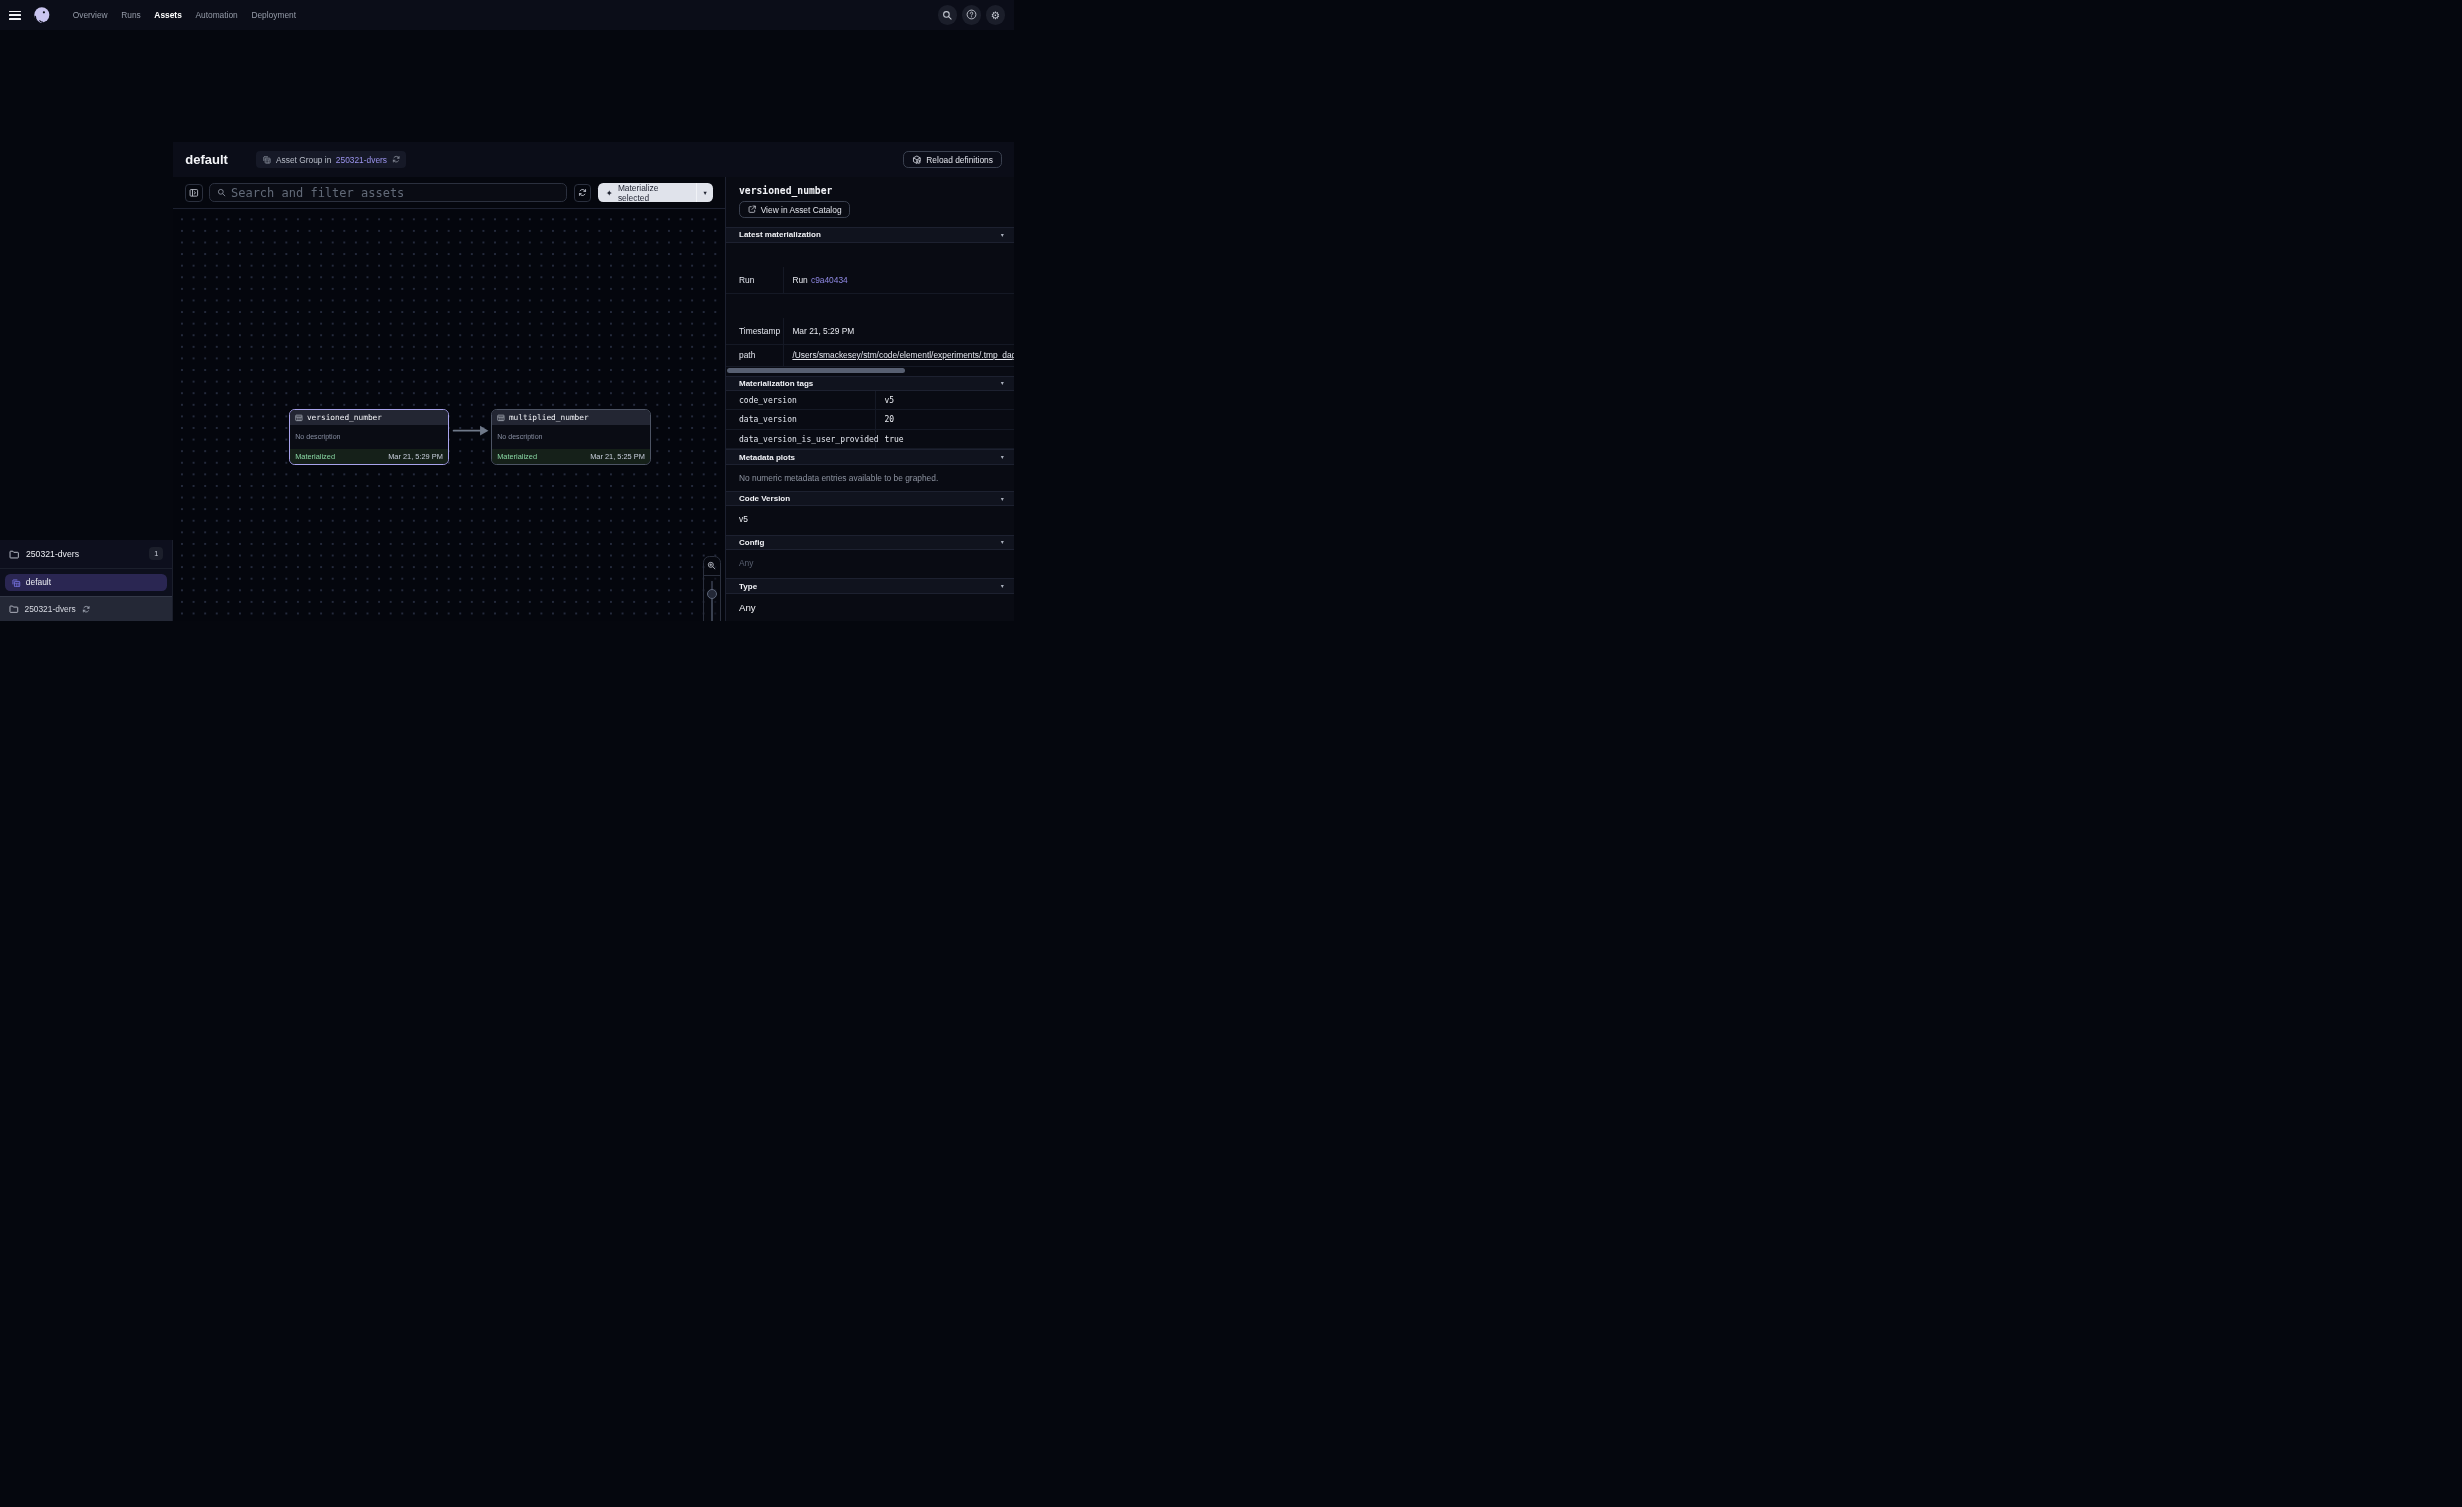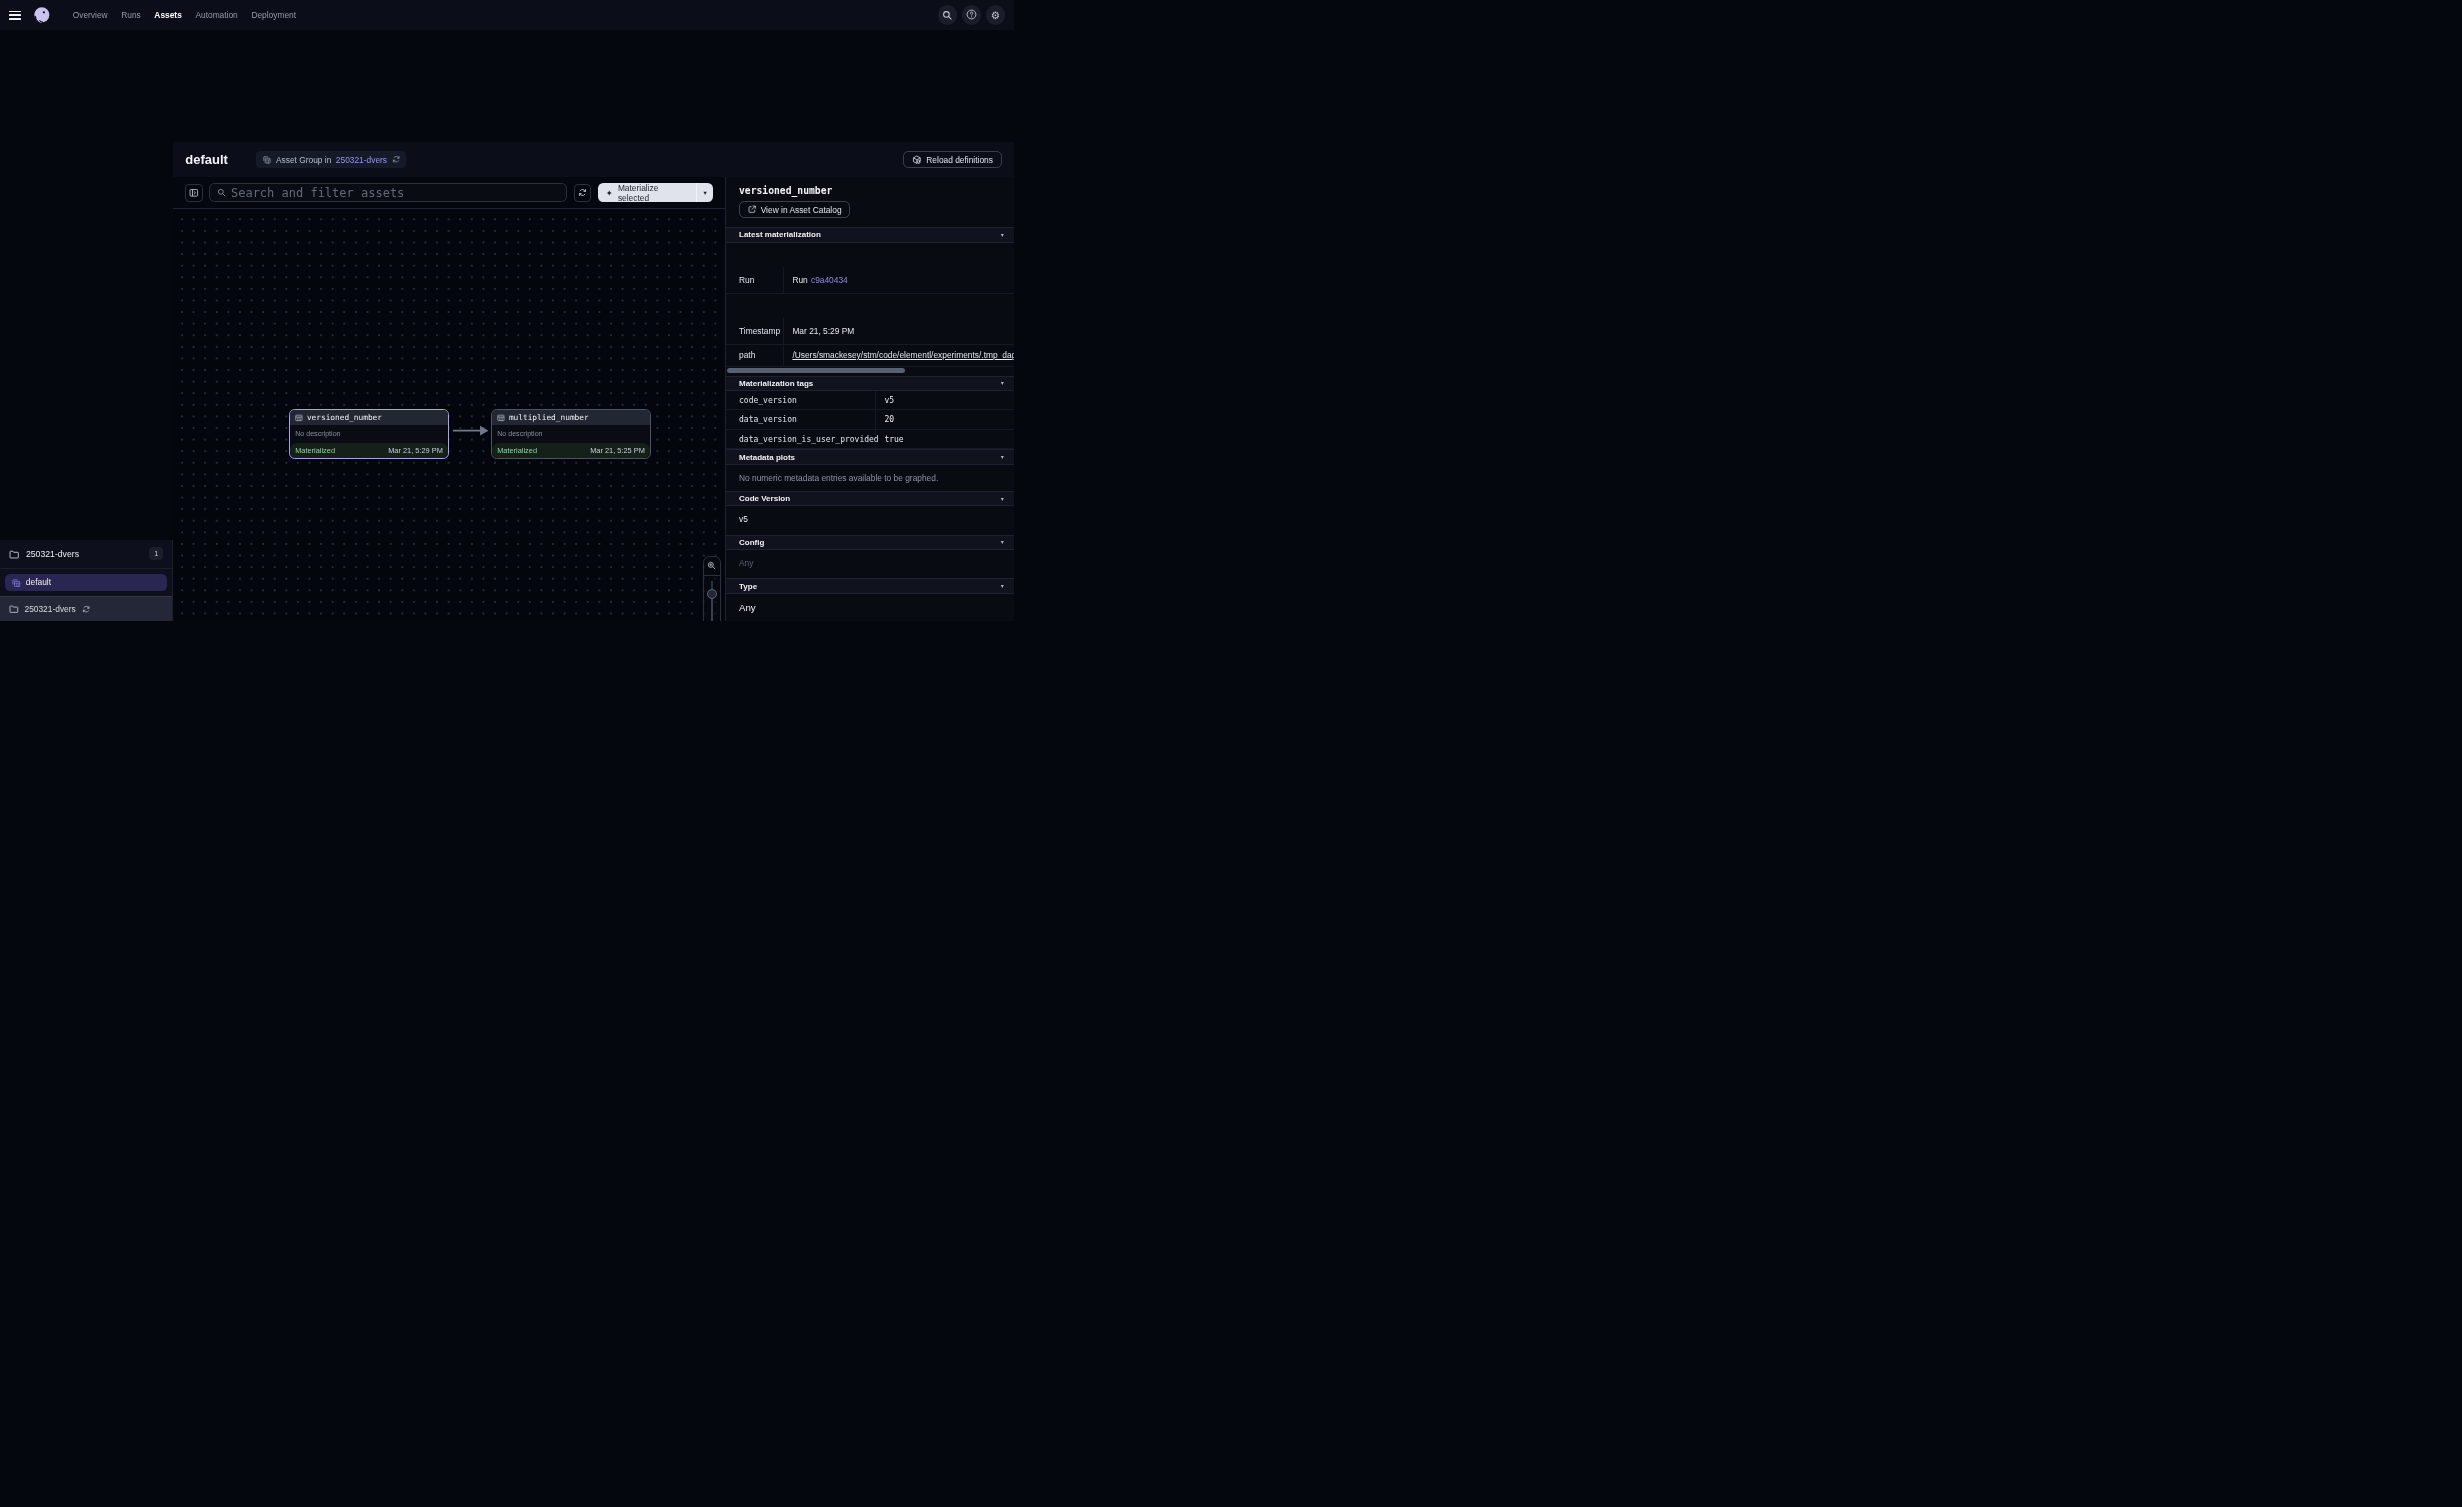--- a/index.html
+++ b/index.html
@@ -65,22 +65,22 @@
   
   .canvas { flex:1; position:relative; background:#04060d;
     background-image:radial-gradient(circle, #242a3c 1px, transparent 1px);
     background-size:11.6px 11.6px; background-position:3.2px 4.5px; }
 
   .node { position:absolute; width:160px; border-radius:5.8px; overflow:hidden; background:#0a0c14; }
   .node.selected { border:1.9px solid #a8a3ec; }
   .node.normal { border:1px solid #4d5464; }
   .node-header { height:15px; background:#232633; display:flex; align-items:center; gap:3.9px; padding:0 5.2px;
     font-family:"DejaVu Sans Mono", monospace; font-size:7.8px; color:#f2f3f7; }
-  .node-desc { height:18px; display:flex; align-items:center; padding:0 5.2px; font-size:7.1px; color:#868da0; }
-  .node-footer { height:15px; background:#152019; display:flex; align-items:center; justify-content:space-between; padding:0 5.2px; font-size:7.4px;border-radius:7px; }
+  .node-desc { height:24px; display:flex; align-items:center; padding:0 5.2px; font-size:7.1px; color:#868da0; }
+  .node-footer { height:15px; background:#152019; display:flex; align-items:center; justify-content:space-between; padding:0 5.2px; font-size:7.4px; }
   .node-footer .status { color:#8ad9a4; }
   .node-footer .time { color:#c9cfdd; }
   .edge { position:absolute; }
 
   
   .zoom-group { position:absolute; right:4.5px; top:347px; width:18px; border:0.6px solid #2b303e; border-radius:6.5px; background:rgba(9,11,19,0.55); }
   .zbtn { height:17.5px; display:flex; align-items:center; justify-content:center; color:#c6cad4; cursor:pointer; }
   .zoom-slider { height:74px; border-top:0.6px solid #2b303e; border-bottom:0.6px solid #2b303e; position:relative; cursor:pointer; }
   .zoom-slider .track { position:absolute; left:7.1px; top:5.2px; bottom:5.2px; width:2.6px; background:#39404f; border-radius:1.3px; }
   .zoom-slider .fill { position:absolute; left:7.1px; top:5.2px; height:14.2px; width:2.6px; background:#2c3140; border-radius:1.3px; }

